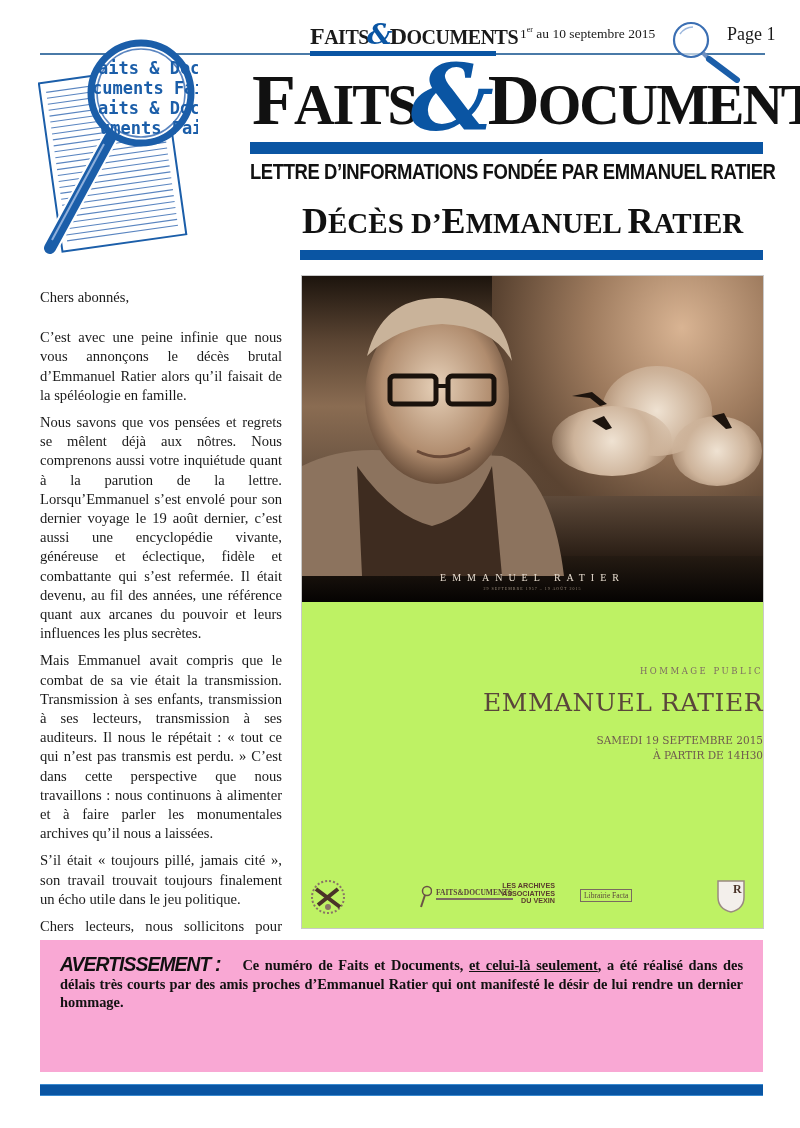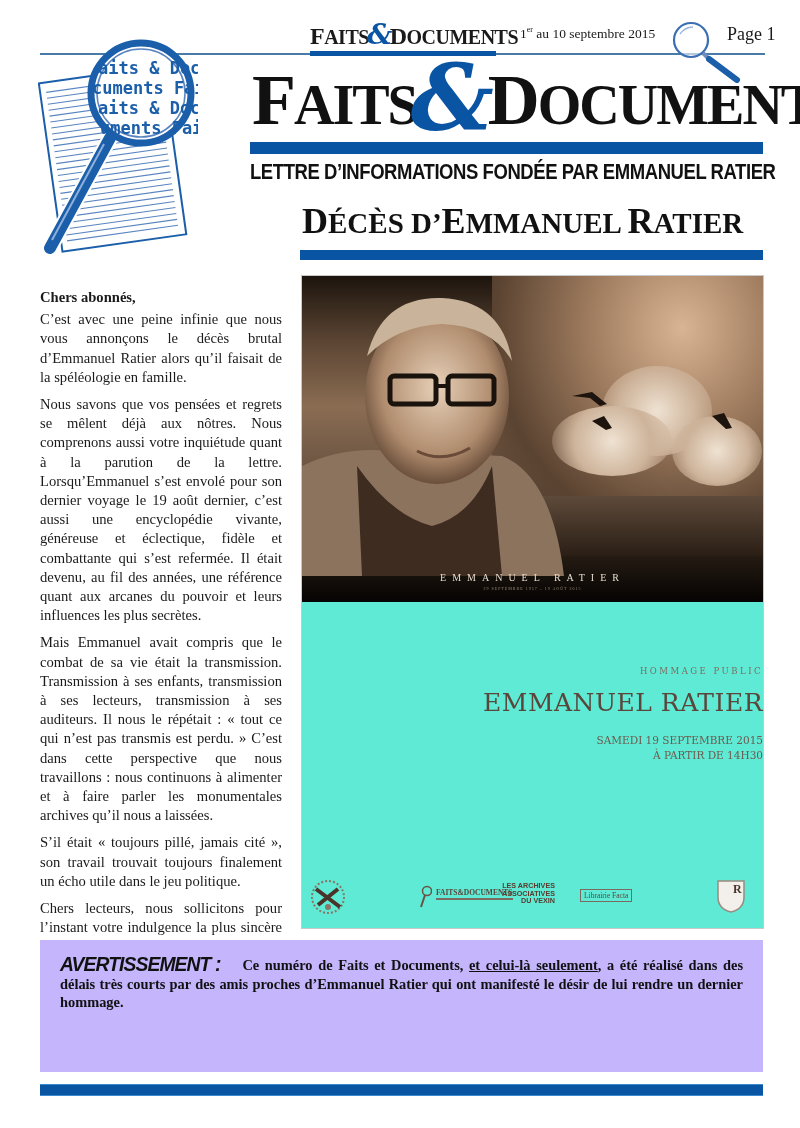--- a/index.html
+++ b/index.html
@@ -28,24 +28,24 @@
 
   .blue-bar-1 { position: absolute; left: 250px; top: 142px; width: 513px; height: 12px; background: #0a55a3; }
   .subtitle { position: absolute; left: 250px; top: 160px; width: 513px; text-align: left; font-family: "Liberation Sans", sans-serif; font-weight: bold; font-size: 21.5px; letter-spacing: -0.5px; transform: scaleX(0.86); transform-origin: left; white-space: nowrap; color: #111; }
   .headline { position: absolute; left: 302px; top: 200px; width: 465px; font-weight: bold; font-size: 36px; white-space: nowrap; color: #111; letter-spacing: 0px; }
   .headline .sc { font-size: 29px; }
   .blue-bar-2 { position: absolute; left: 300px; top: 250px; width: 463px; height: 10px; background: #0a55a3; }
 
   
   .body-col { position: absolute; left: 40px; top: 288px; width: 242px; font-size: 14.6px; line-height: 19.2px; color: #1a1a1a; }
   .body-col p { text-align: justify; margin-bottom: 8px; hyphens: auto; }
-  .body-col .salut { font-weight: bold; margin-bottom: 3px; }
-
-  
-  .card { position: absolute; left: 301px; top: 275px; width: 463px; height: 654px; border: 1px solid #c9c9c9; background: #5eead4; }
+  .body-col .salut { font-weight: normal; margin-bottom: 21px; }
+
+  
+  .card { position: absolute; left: 301px; top: 275px; width: 463px; height: 654px; border: 1px solid #c9c9c9; background: #bef264; }
   .photo { position: absolute; left: 0; top: 0; width: 461px; height: 326px; overflow: hidden;
            background: linear-gradient(180deg, #1c140d 0%, #5b4533 20%, #8a6c52 40%, #6a5442 60%, #2d2117 82%, #050302 100%); }
   .photo .sky { position: absolute; left: 190px; top: 0; width: 271px; height: 260px;
            background: radial-gradient(ellipse at 70% 20%, #d9b493 0%, #9e7b5e 35%, #5a4331 70%, transparent 100%); }
   .photo .cloud { position: absolute; border-radius: 50%; background: radial-gradient(circle, #efe2d2 0%, #cdb39a 55%, rgba(160,130,100,0) 100%); }
   .photo .hills { position: absolute; left: 0; top: 220px; width: 461px; height: 60px; background: linear-gradient(180deg, #5e4a3a 0%, #2a1e15 100%); }
   .photo .portrait { position: absolute; left: 0; top: 0; width: 270px; height: 300px; }
   .photo .name { position: absolute; left: 0; top: 296px; width: 461px; text-align: center; color: #e8ddd0; font-size: 10px; letter-spacing: 6px; }
   .photo .dates { position: absolute; left: 0; top: 310px; width: 461px; text-align: center; color: #9a8c7c; font-size: 4px; letter-spacing: 1px; }
 
@@ -56,21 +56,21 @@
   .hommage .block1 { margin-top: 16px; }
   .hommage .block2 { margin-top: 20px; }
 
   .logos { position: absolute; left: 0; top: 595px; width: 461px; height: 50px; }
   .logo { position: absolute; }
   .logo-faits { left: 118px; top: 17px; font-size: 7.5px; color: #5a463b; font-weight: bold; white-space: nowrap; border-bottom: 2px solid #7a6a60; padding-bottom: 1px; }
   .logo-arch { left: 200px; top: 11px; font-family: "Liberation Sans", sans-serif; font-weight: bold; font-size: 7.2px; line-height: 7.6px; color: #5a3b2e; text-align: right; }
   .logo-facta { left: 278px; top: 18px; border: 1.5px solid #7a6a60; font-size: 7.5px; padding: 1px 3px; color: #5a463b; }
 
   
-  .warn { position: absolute; left: 40px; top: 940px; width: 723px; height: 132px; background: #c4b5fd; padding: 15px 20px 0 20px; font-weight: bold; font-size: 14.4px; line-height: 18.5px; color: #111; }
+  .warn { position: absolute; left: 40px; top: 940px; width: 723px; height: 132px; background: #f9a8d4; padding: 15px 20px 0 20px; font-weight: bold; font-size: 14.4px; line-height: 18.5px; color: #111; }
   .warn p { text-align: justify; }
   .warn .label { font-family: "Liberation Sans", sans-serif; font-style: italic; font-weight: bold; font-size: 21px; letter-spacing: -1px; display: inline-block; transform: scaleX(0.92); transform-origin: left; margin-right: 8px; vertical-align: -1px; }
   .warn .u { text-decoration: underline; }
   .warn .ps { margin-top: 7px; }
 
   .bottom-bar { position: absolute; left: 40px; top: 1084px; width: 723px; height: 12px; background: #0a55a3; border-top: 1px solid #3a8ad0; border-bottom: 1px solid #3a8ad0; }
 </style>
 </head>
 <body>
 

